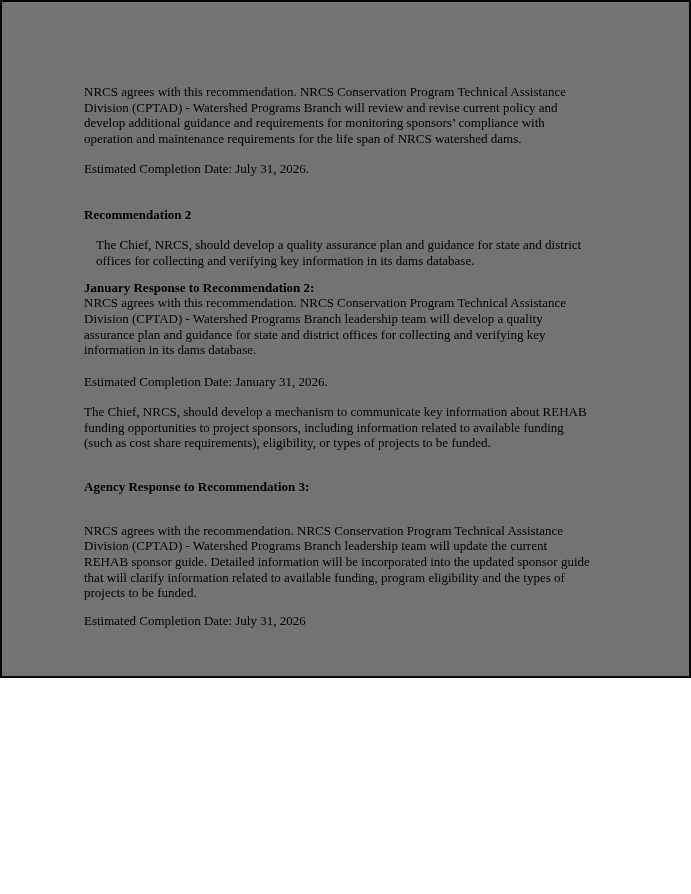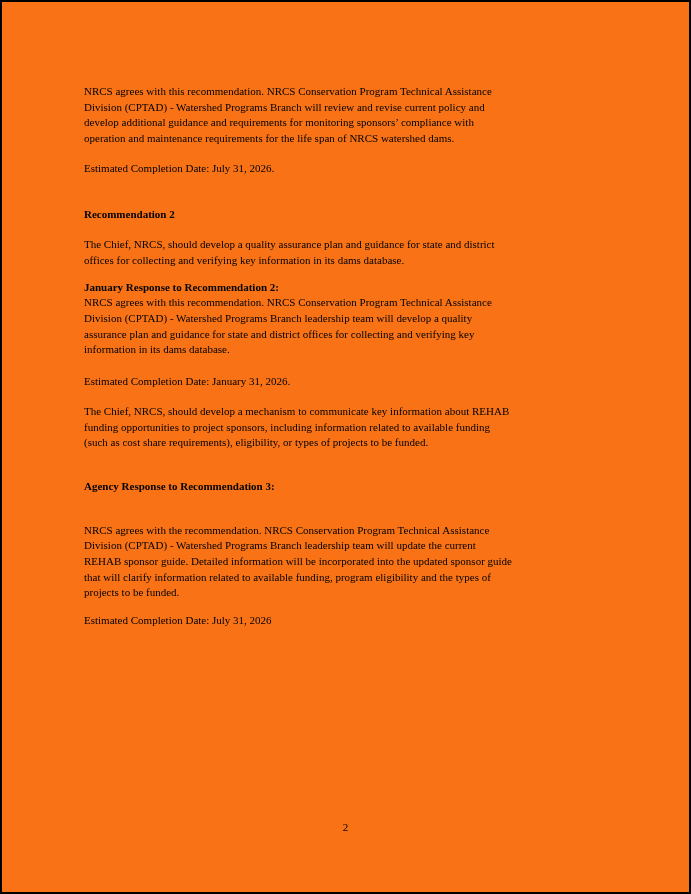--- a/index.html
+++ b/index.html
@@ -3,26 +3,26 @@
 <meta charset="utf-8">
 <style>
   html, body {
     margin: 0;
     padding: 0;
     background: #ffffff;
   }
   .page {
     position: relative;
     width: 691px;
-    height: 894px;
+    height: 678px;
     box-sizing: border-box;
-    background: #f97316;
+    background: #737373;
     border: 2px solid #000000;
     font-family: "Liberation Serif", "DejaVu Serif", serif;
-    font-size: 11px;
+    font-size: 13px;
     line-height: 15.7px;
     color: #000000;
     overflow: hidden;
   }
   .content {
     position: absolute;
     left: 82px;
     top: 82px;
     width: 560px;
   }
@@ -31,21 +31,21 @@
     white-space: pre-line;
     text-align: left;
   }
   .bold {
     font-weight: bold;
   }
   .mt11 { margin-top: 11px; }
   .mt12 { margin-top: 12px; }
   .mt13 { margin-top: 28px; }
   .mt14 { margin-top: 14px; font-family: Liberation Serif, serif; }
-  .mt15 { margin-top: 15px; }
+  .mt15 { margin-top: 15px; margin-left: 12px; }
   .mt16 { margin-top: 16px; }
   .mt30 { margin-top: 30px; }
   .page-number {
     position: absolute;
     left: 0;
     right: 0;
     top: 818px;
     text-align: center;
   }
 </style>

